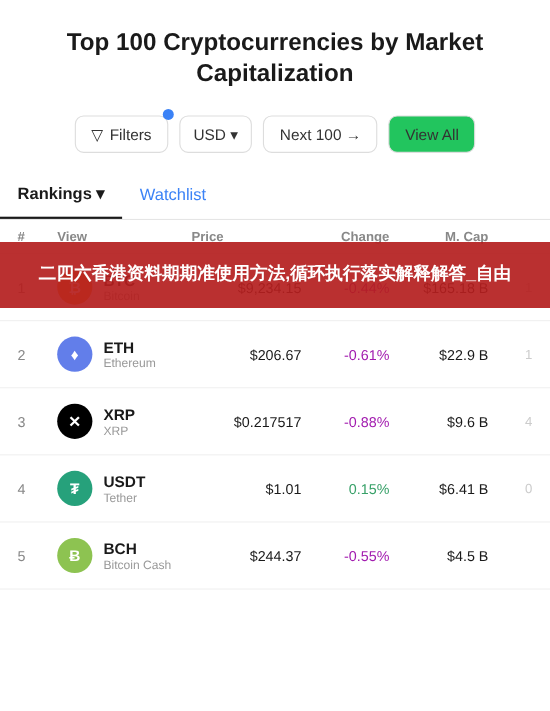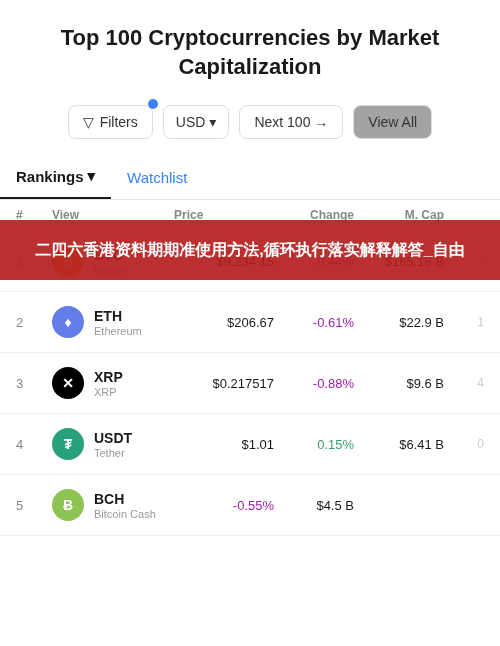--- a/index.html
+++ b/index.html
@@ -77,21 +77,21 @@
       background: #fff;
       cursor: pointer;
       font-size: 14px;
       color: #333;
     }
 
     .btn-viewall {
       padding: 8px 14px;
       border: 1px solid #ddd;
       border-radius: 8px;
-      background: #a3a3a3;
+      background: #22c55e;
       cursor: pointer;
       font-size: 14px;
       color: #333;
     }
 
     .tabs {
       display: flex;
       align-items: center;
       gap: 0;
       padding: 0 0;
@@ -296,20 +296,21 @@
   </div>
     <div class="crypto-row">
     <span class="row-num">5</span>
     <div class="coin-info">
       <div class="coin-icon coin-icon-bch">Ƀ</div>
       <div class="coin-name-block">
         <span class="coin-symbol">BCH</span>
         <span class="coin-fullname">Bitcoin Cash</span>
       </div>
     </div>
+    <span class="col-price">$244.37</span>
     <span class="col-change negative">-0.55%</span>
     <span class="col-mcap">$4.5 B</span>
     <span class="col-extra"></span>
   </div>
   </div>
 
 <div class="banner-overlay">
   <span>二四六香港资料期期准使用方法,循环执行落实解释解答_自由</span>
 </div>
 

